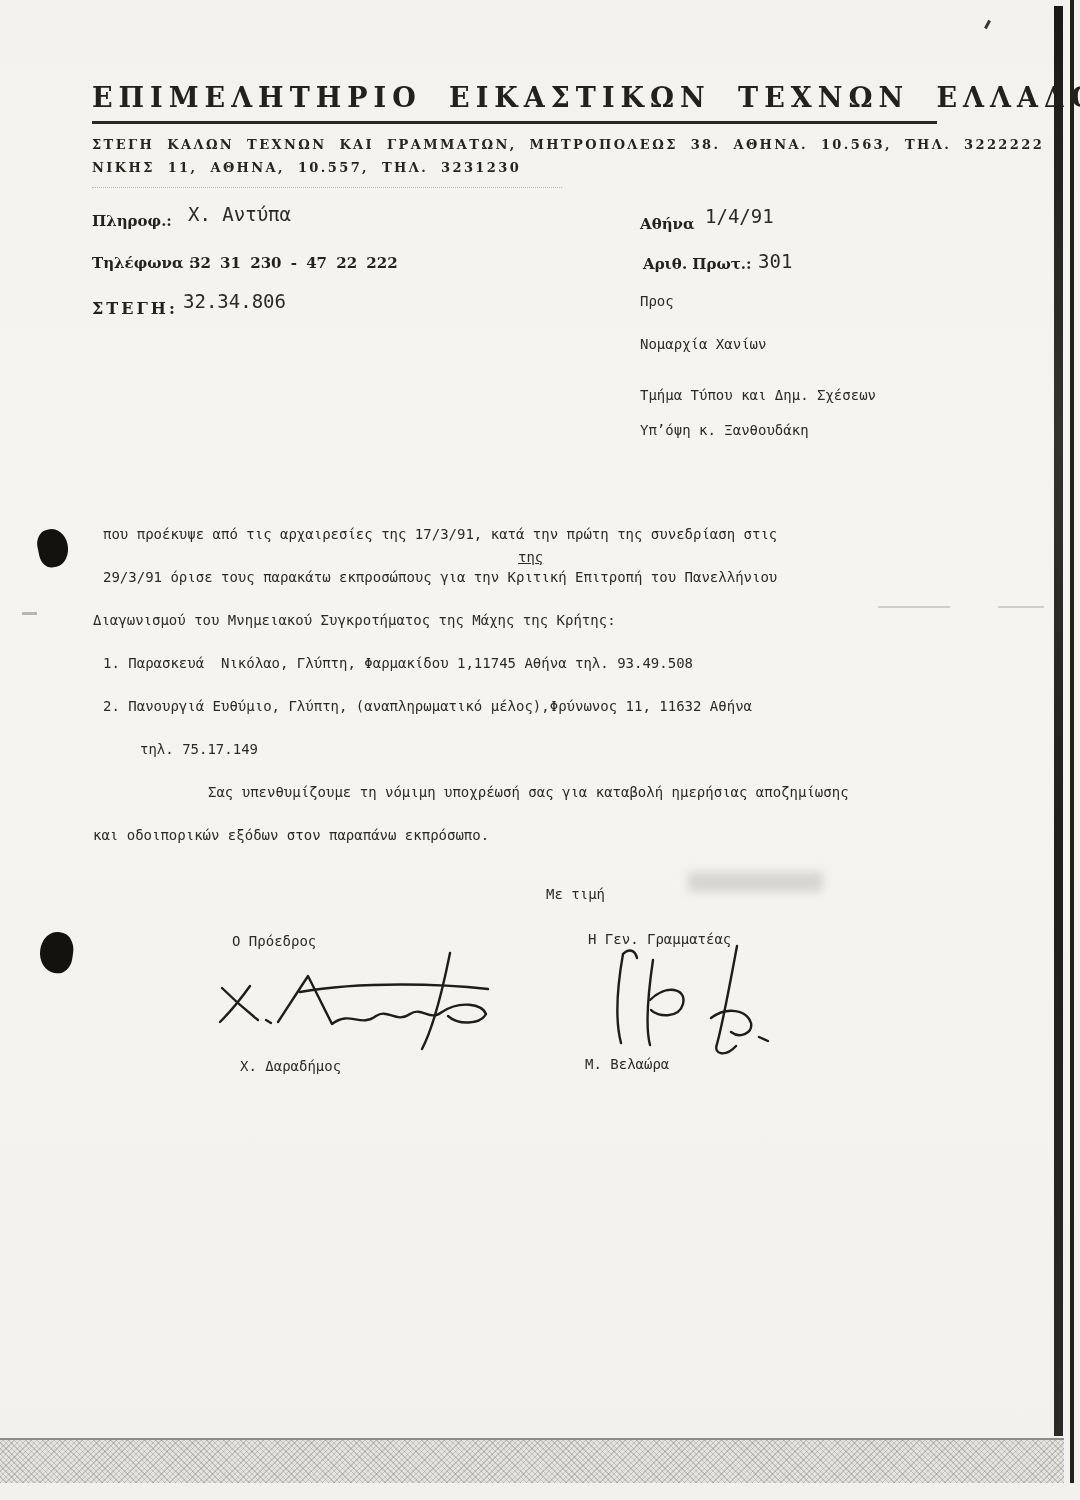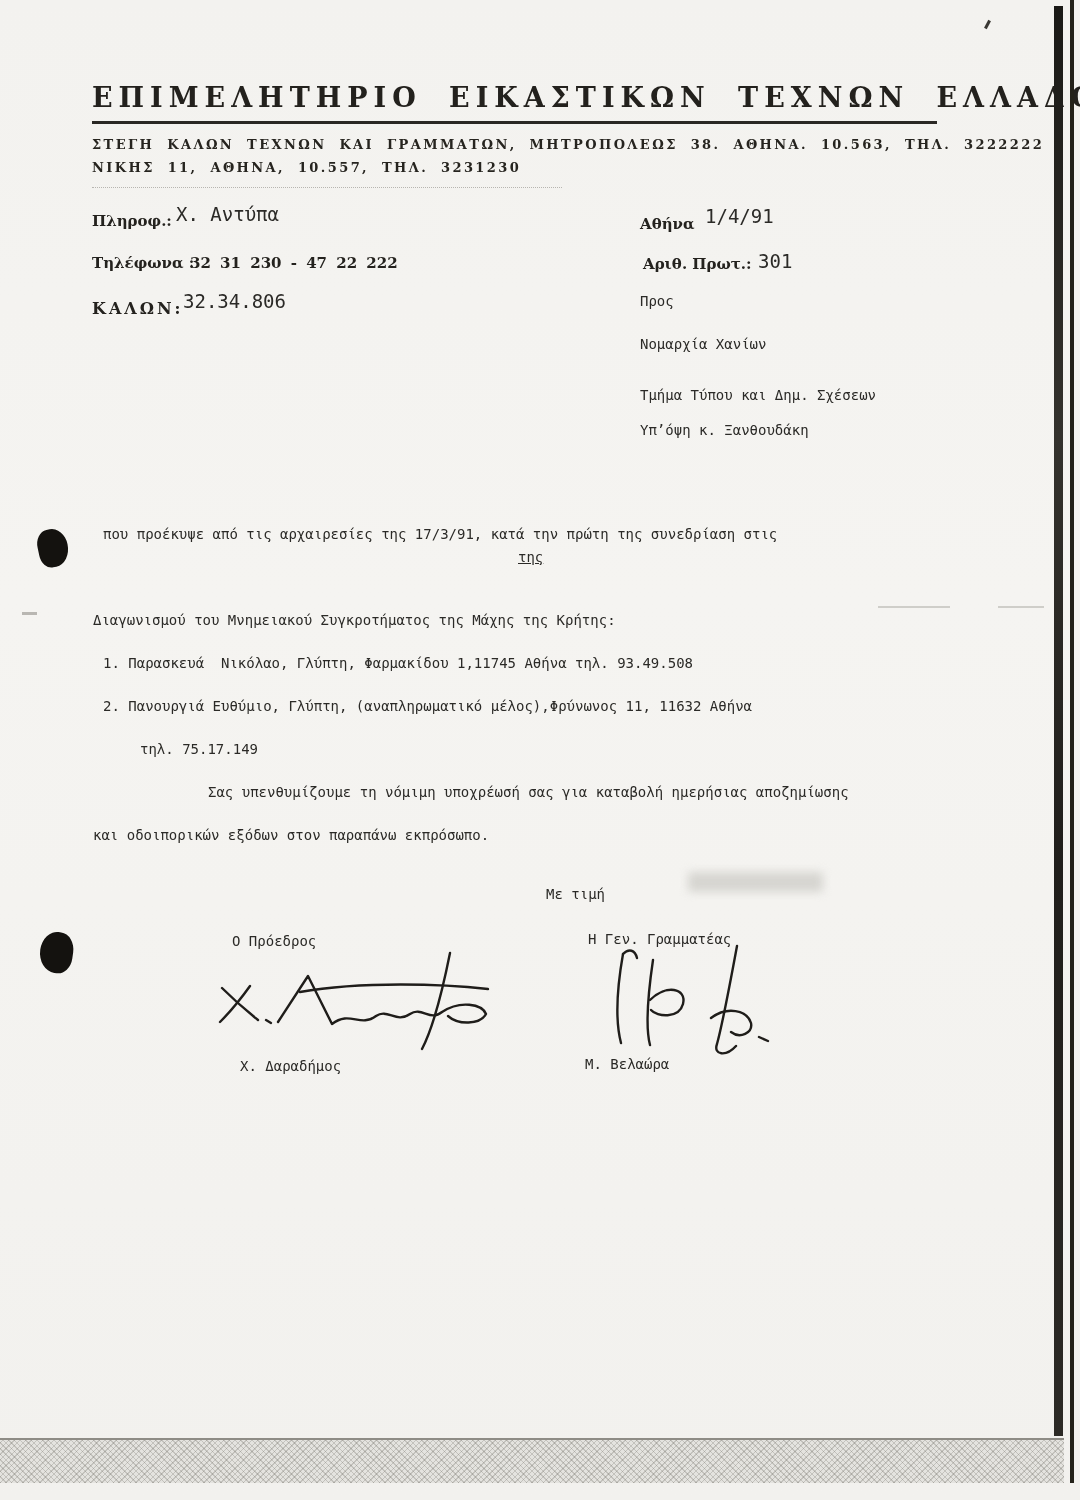--- a/index.html
+++ b/index.html
@@ -80,41 +80,42 @@
 
 <div class="page">
 
   <div class="abs lh-title">ΕΠΙΜΕΛΗΤΗΡΙΟ ΕΙΚΑΣΤΙΚΩΝ ΤΕΧΝΩΝ ΕΛΛΑΔΟΣ</div>
   <div class="abs lh-rule"></div>
   <div class="abs lh-addr lh-addr1">ΣΤΕΓΗ ΚΑΛΩΝ ΤΕΧΝΩΝ ΚΑΙ ΓΡΑΜΜΑΤΩΝ, ΜΗΤΡΟΠΟΛΕΩΣ 38. ΑΘΗΝΑ. 10.563, ΤΗΛ. 3222222</div>
   <div class="abs lh-addr lh-addr2">ΝΙΚΗΣ 11, ΑΘΗΝΑ, 10.557, ΤΗΛ. 3231230</div>
   <div class="abs lh-dotline"></div>
 
   <div class="abs lbl" style="left:92px;top:212px;">Πληροφ.:</div>
-  <div class="abs mono mono19" style="left:176px;top:203px;">Χ. Αντύπα</div>
+  <div class="abs mono mono19" style="left:188px;top:203px;">Χ. Αντύπα</div>
 
   <div class="abs lbl" style="left:92px;top:254px;">Τηλέφωνα :</div>
   <div class="abs lbl" style="left:190px;top:254px;word-spacing:4px;">32 31 230 - 47 22 222</div>
 
-  <div class="abs lbl thema" style="left:92px;top:299px;">ΚΑΛΩΝ:</div>
+  <div class="abs lbl thema" style="left:92px;top:299px;">ΣΤΕΓΗ:</div>
   <div class="abs mono mono19" style="left:183px;top:290px;">32.34.806</div>
 
   <div class="abs lbl" style="left:640px;top:215px;">Αθήνα</div>
   <div class="abs mono mono19" style="left:705px;top:205px;">1/4/91</div>
 
   <div class="abs lbl" style="left:643px;top:255px;">Αριθ. Πρωτ.:</div>
   <div class="abs mono mono19" style="left:758px;top:250px;">301</div>
 
   <div class="abs mono" style="left:640px;top:293px;">Προς</div>
   <div class="abs mono" style="left:640px;top:336px;">Νομαρχία Χανίων</div>
   <div class="abs mono" style="left:640px;top:379px;margin-top:8px;">Τμήμα Τύπου και Δημ. Σχέσεων</div>
   <div class="abs mono" style="left:640px;top:422px;">Υπ’όψη κ. Ξανθουδάκη</div>
 
   <div class="abs mono" style="left:103px;top:526px;">που προέκυψε από τις αρχαιρεσίες της 17/3/91, κατά την πρώτη της συνεδρίαση στις</div>
   <div class="abs mono" style="left:518px;top:549px;text-decoration:underline;">της</div>
+  <div class="abs mono" style="left:103px;top:569px;">29/3/91 όρισε τους παρακάτω εκπροσώπους για την Κριτική Επιτροπή του Πανελλήνιου</div>
   <div class="abs mono" style="left:93px;top:612px;">Διαγωνισμού του Μνημειακού Συγκροτήματος της Μάχης της Κρήτης:</div>
 
   <div class="abs mono" style="left:103px;top:655px;">1. Παρασκευά  Νικόλαο, Γλύπτη, Φαρμακίδου 1,11745 Αθήνα τηλ. 93.49.508</div>
   <div class="abs mono" style="left:103px;top:698px;">2. Πανουργιά Ευθύμιο, Γλύπτη, (αναπληρωματικό μέλος),Φρύνωνος 11, 11632 Αθήνα</div>
   <div class="abs mono" style="left:140px;top:741px;">τηλ. 75.17.149</div>
 
   <div class="abs mono" style="left:208px;top:784px;">Σας υπενθυμίζουμε τη νόμιμη υποχρέωσή σας για καταβολή ημερήσιας αποζημίωσης</div>
   <div class="abs mono" style="left:93px;top:827px;">και οδοιπορικών εξόδων στον παραπάνω εκπρόσωπο.</div>
 
   <div class="abs mono" style="left:546px;top:886px;">Με τιμή</div>

